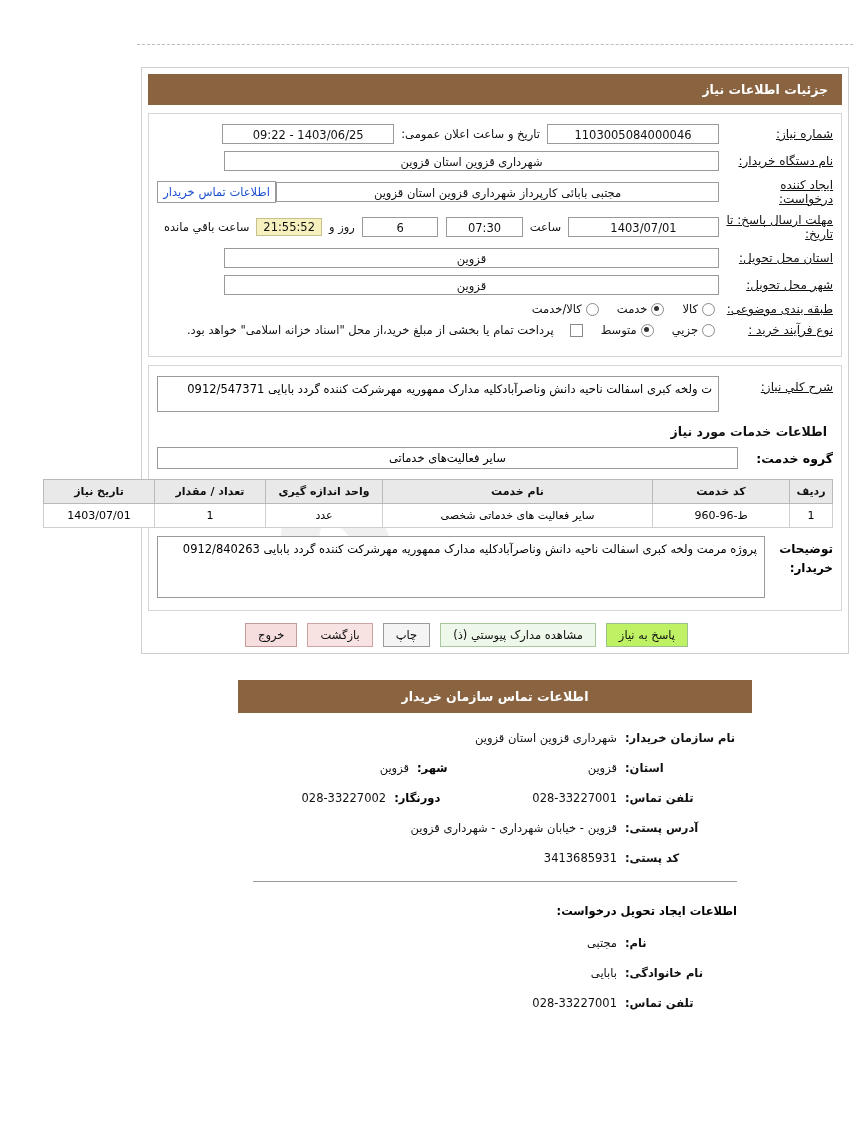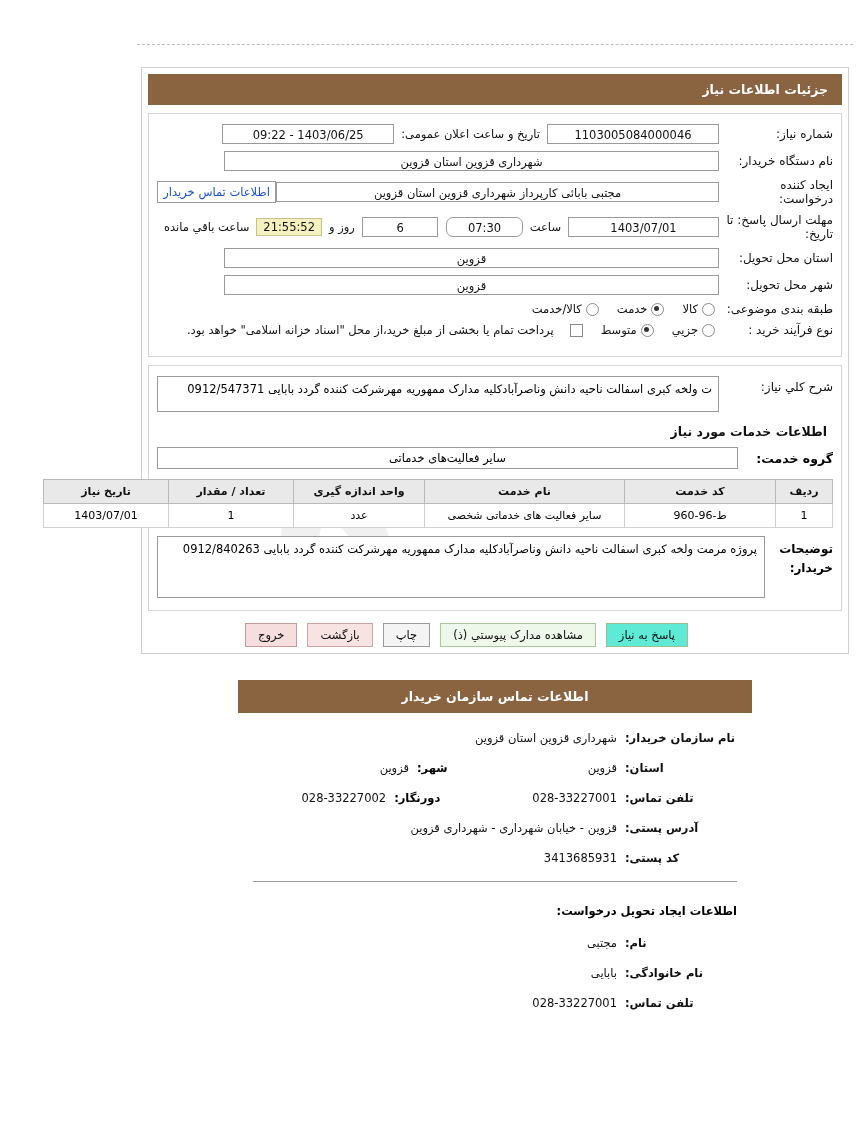--- a/index.html
+++ b/index.html
@@ -62,37 +62,38 @@
     margin-bottom: 7px;
     font-size: 12px;
   }
   .lbl {
     width: 108px;
     text-align: right;
     color: #111;
     font-size: 12px;
     padding-left: 6px;
     flex: 0 0 auto;
+    text-decoration: underline;
   }
   .field {
     border: 1px solid #9a9a9a;
     background: #ffffff;
     height: 20px;
     line-height: 20px;
     font-size: 11.5px;
     color: #111;
     text-align: center;
     padding: 0 6px;
     box-sizing: border-box;
   }
   .f-need-no { width: 172px; }
   .f-wide { width: 495px; }
   .f-med { width: 490px; }
   .f-date { width: 172px; }
-  .f-time { width: 86px; border-radius: 7px; }
+  .f-time { width: 86px; }
   .f-days { width: 86px; }
   .f-announce { width: 172px; }
   .inline-lbl {
     font-size: 11.5px;
     color: #111;
     padding: 0 7px;
     white-space: nowrap;
   }
   .link {
     color: #1a4fcf;
@@ -184,21 +185,21 @@
   }
   table.grid {
     border-collapse: collapse;
     width: 790px;
     margin: 4px 0 8px 0;
     font-size: 11px;
   }
   table.grid th {
     background: #e9e9e9;
     border: 1px solid #b9b9b9;
-    padding: 5px 10px;
+    padding: 5px 3px;
     font-weight: bold;
     color: #111;
   }
   table.grid td {
     border: 1px solid #cfcfcf;
     padding: 5px 4px;
     text-align: center;
     background: #fff;
   }
   .cmt-wrap { display: flex; align-items: flex-start; margin-top: 6px; }
@@ -219,21 +220,21 @@
     padding: 12px 0 6px 0;
     margin-right: 160px;
   }
   .btn {
     font-size: 11.5px;
     border: 1px solid #9a9a9a;
     padding: 4px 12px;
     cursor: pointer;
     color: #111;
   }
-  .btn-green { background: #5eead4; border-color: #9cc08c; }
+  .btn-green { background: #bef264; border-color: #9cc08c; }
   .btn-green2 { background: #eef8ea; border-color: #a8c79a; }
   .btn-plain { background: #f4f4f4; }
   .btn-pink { background: #f6dede; border-color: #c79a9a; }
   .btn-pink2 { background: #f8e3e3; border-color: #cfa3a3; }
 
   .contact-header {
     background: #8a6440;
     color: #fff;
     font-size: 12.5px;
     font-weight: bold;

